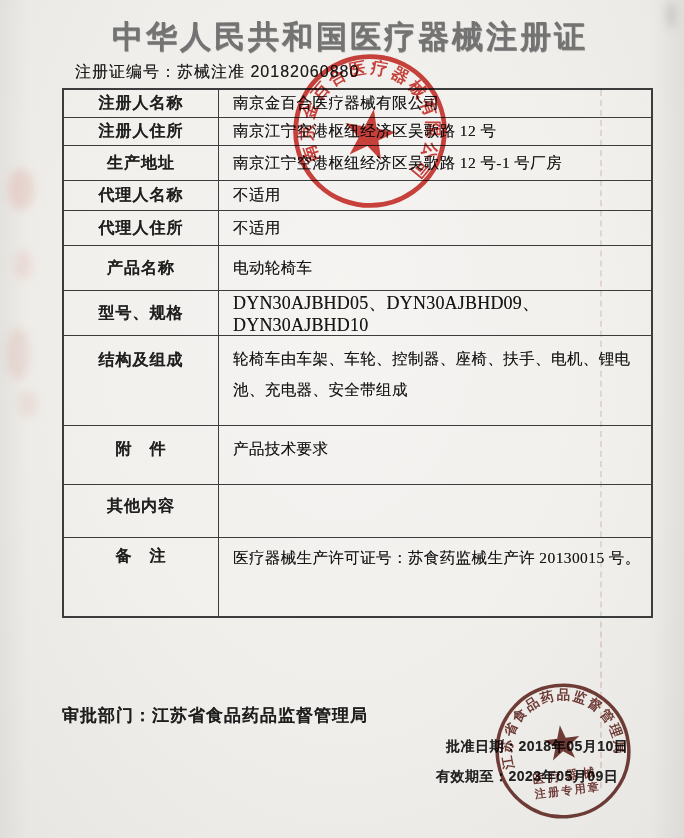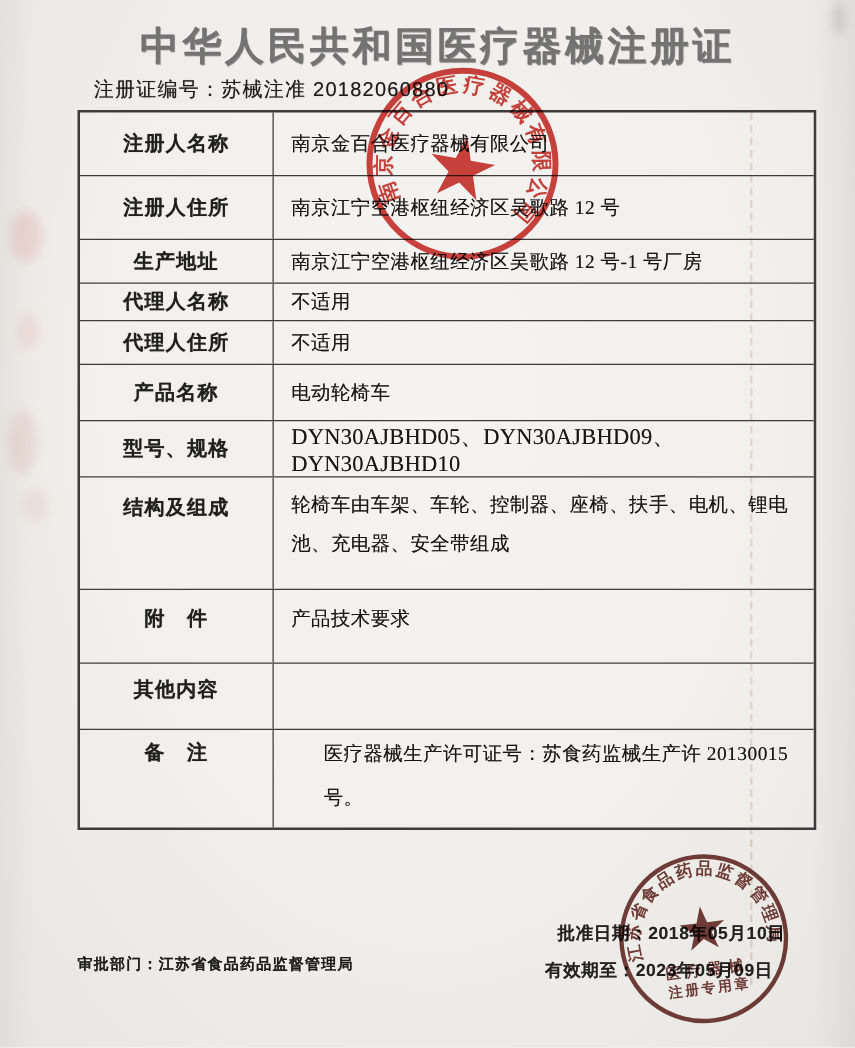--- a/index.html
+++ b/index.html
@@ -24,45 +24,45 @@
     position:absolute;top:62px;left:75px;font-size:16px;font-weight:normal;
     color:#1c1c1c;letter-spacing:1px;text-shadow:0 0 0.6px rgba(0,0,0,0.5);
     white-space:nowrap;
   }
   .cert-table{
     position:absolute;left:62px;top:88px;width:591px;
     border:2px solid #3c3c3c;box-sizing:border-box;
     background:rgba(255,255,255,0.12);
   }
   .row{display:flex;border-bottom:1px solid #3c3c3c;box-sizing:border-box;}
-  .row:last-child{border-bottom:none;gap:26px;}
+  .row:last-child{border-bottom:none;}
   .cell-label{
     flex:0 0 155px;width:155px;border-right:1px solid #3c3c3c;box-sizing:border-box;
     display:flex;align-items:center;justify-content:center;
     font-weight:bold;font-size:16px;color:#1f1f1f;letter-spacing:1px;
     text-shadow:0 0 0.6px rgba(0,0,0,0.55);white-space:nowrap;
   }
   .cell-value{
     flex:1;display:flex;align-items:center;box-sizing:border-box;
     padding:0 10px 0 14px;
     font-family:"Liberation Serif","DejaVu Serif",serif;
     font-size:15.5px;color:#161616;letter-spacing:0.4px;
     text-shadow:0 0 0.5px rgba(0,0,0,0.5);
   }
-  .h40{height:51px}.h35{height:35px}.h30{height:30px}.h45{height:45px}
+  .h40{height:28px}.h35{height:35px}.h30{height:30px}.h45{height:45px}
   .h90{height:90px}.h85{height:85px}.h59{height:59px}.h53{height:53px}.h78{height:78px}
   .top-align .cell-label{align-items:flex-start;padding-top:14px;}
   .top-align .cell-value{align-items:flex-start;padding-top:7px;line-height:31px;}
   .row-attach .cell-label,.row-attach .cell-value{align-items:flex-start;padding-top:13px;}
   .row-other .cell-label{align-items:flex-start;padding-top:11px;}
   .row-remark .cell-label{align-items:flex-start;padding-top:8px;}
   .row-remark .cell-value{align-items:flex-start;padding-top:2px;line-height:35px;}
   .mono{font-family:Liberation Serif, serif;font-size:18px;letter-spacing:0.2px;}
   .footer-dept{
-    position:absolute;left:62px;top:763px;font-size:12px;font-weight:bold;
+    position:absolute;left:62px;top:704px;font-size:17px;font-weight:bold;
     color:#1d1d1d;letter-spacing:1px;text-shadow:0 0 0.5px rgba(0,0,0,0.5);white-space:nowrap;
   }
   .footer-date1{
     position:absolute;left:446px;top:738px;font-size:14px;font-weight:bold;
     color:#222;letter-spacing:0.5px;white-space:nowrap;text-shadow:0 0 0.5px rgba(0,0,0,0.4);
   }
   .footer-date2{
     position:absolute;left:436px;top:768px;font-size:14px;font-weight:bold;
     color:#222;letter-spacing:0.5px;white-space:nowrap;text-shadow:0 0 0.5px rgba(0,0,0,0.4);
   }

